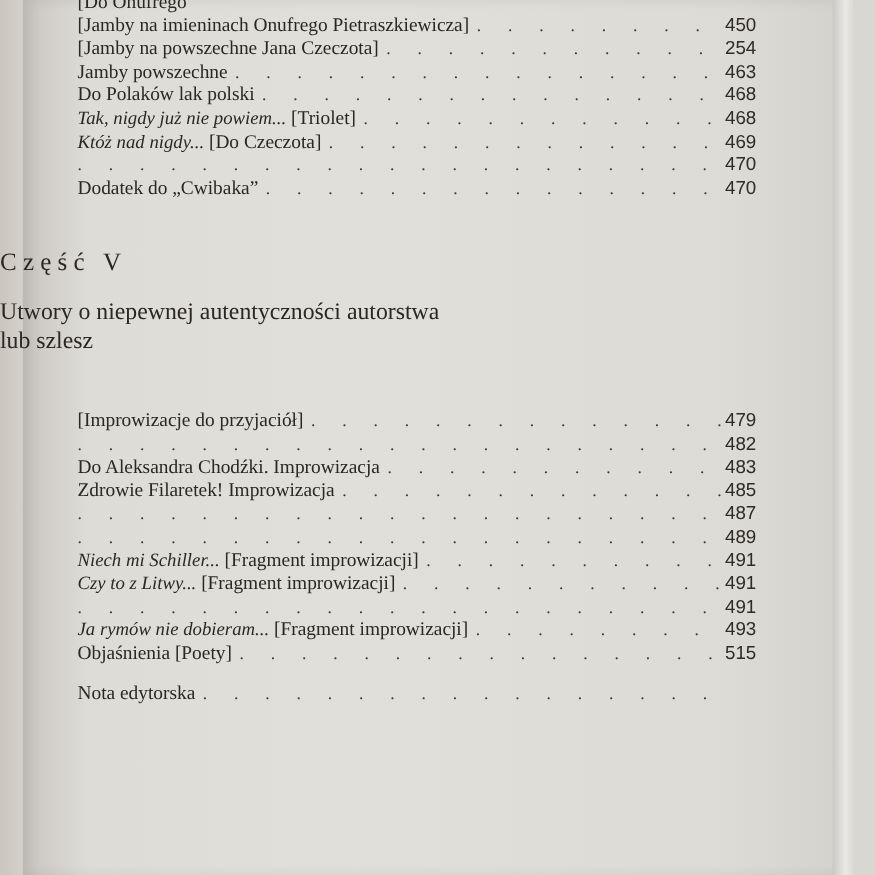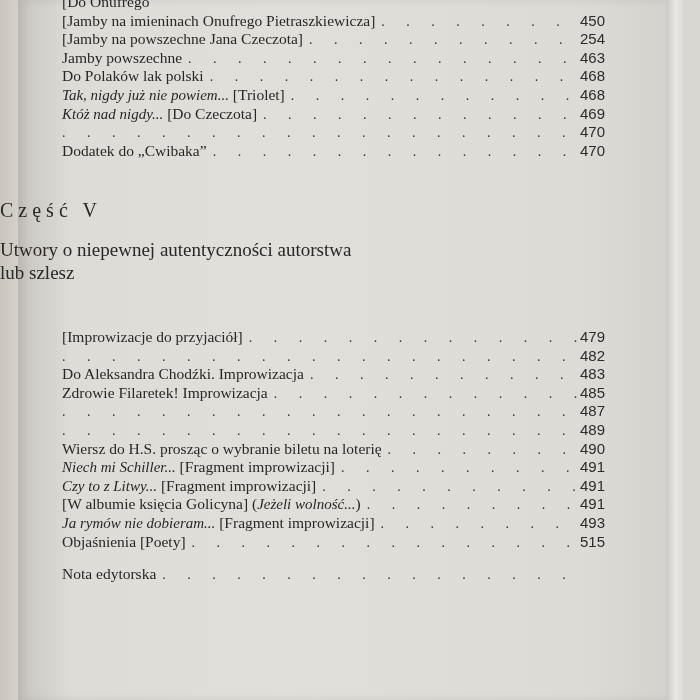--- a/index.html
+++ b/index.html
@@ -133,36 +133,30 @@
   </div>
   <div class="row">
     <span class="leader"></span>
     <span class="page-num">487</span>
   </div>
   <div class="row">
     <span class="leader"></span>
     <span class="page-num">489</span>
   </div>
   <div class="row">
-    <span class="title"><span>Wiersz do H.S. prosząc o wybranie biletu na loterię</span></span>
-    <span class="leader"></span>
-    <span class="page-num">490</span>
-  </div>
-  <div class="row">
     <span class="title"><span class="it">Niech mi Schiller...</span><span> [Fragment improwizacji]</span></span>
     <span class="leader"></span>
     <span class="page-num">491</span>
   </div>
   <div class="row">
     <span class="title"><span class="it">Czy to z Litwy...</span><span> [Fragment improwizacji]</span></span>
     <span class="leader"></span>
     <span class="page-num">491</span>
   </div>
   <div class="row">
-    <span class="title"><span>[W albumie księcia Golicyna] (</span><span class="it">Jeżeli wolność...</span><span>)</span></span>
     <span class="leader"></span>
     <span class="page-num">491</span>
   </div>
   <div class="row">
     <span class="title"><span class="it">Ja rymów nie dobieram...</span><span> [Fragment improwizacji]</span></span>
     <span class="leader"></span>
     <span class="page-num">493</span>
   </div>
   <div class="row" style="height:22px;">
     <span class="title"><span>Objaśnienia [Poety]</span></span>

